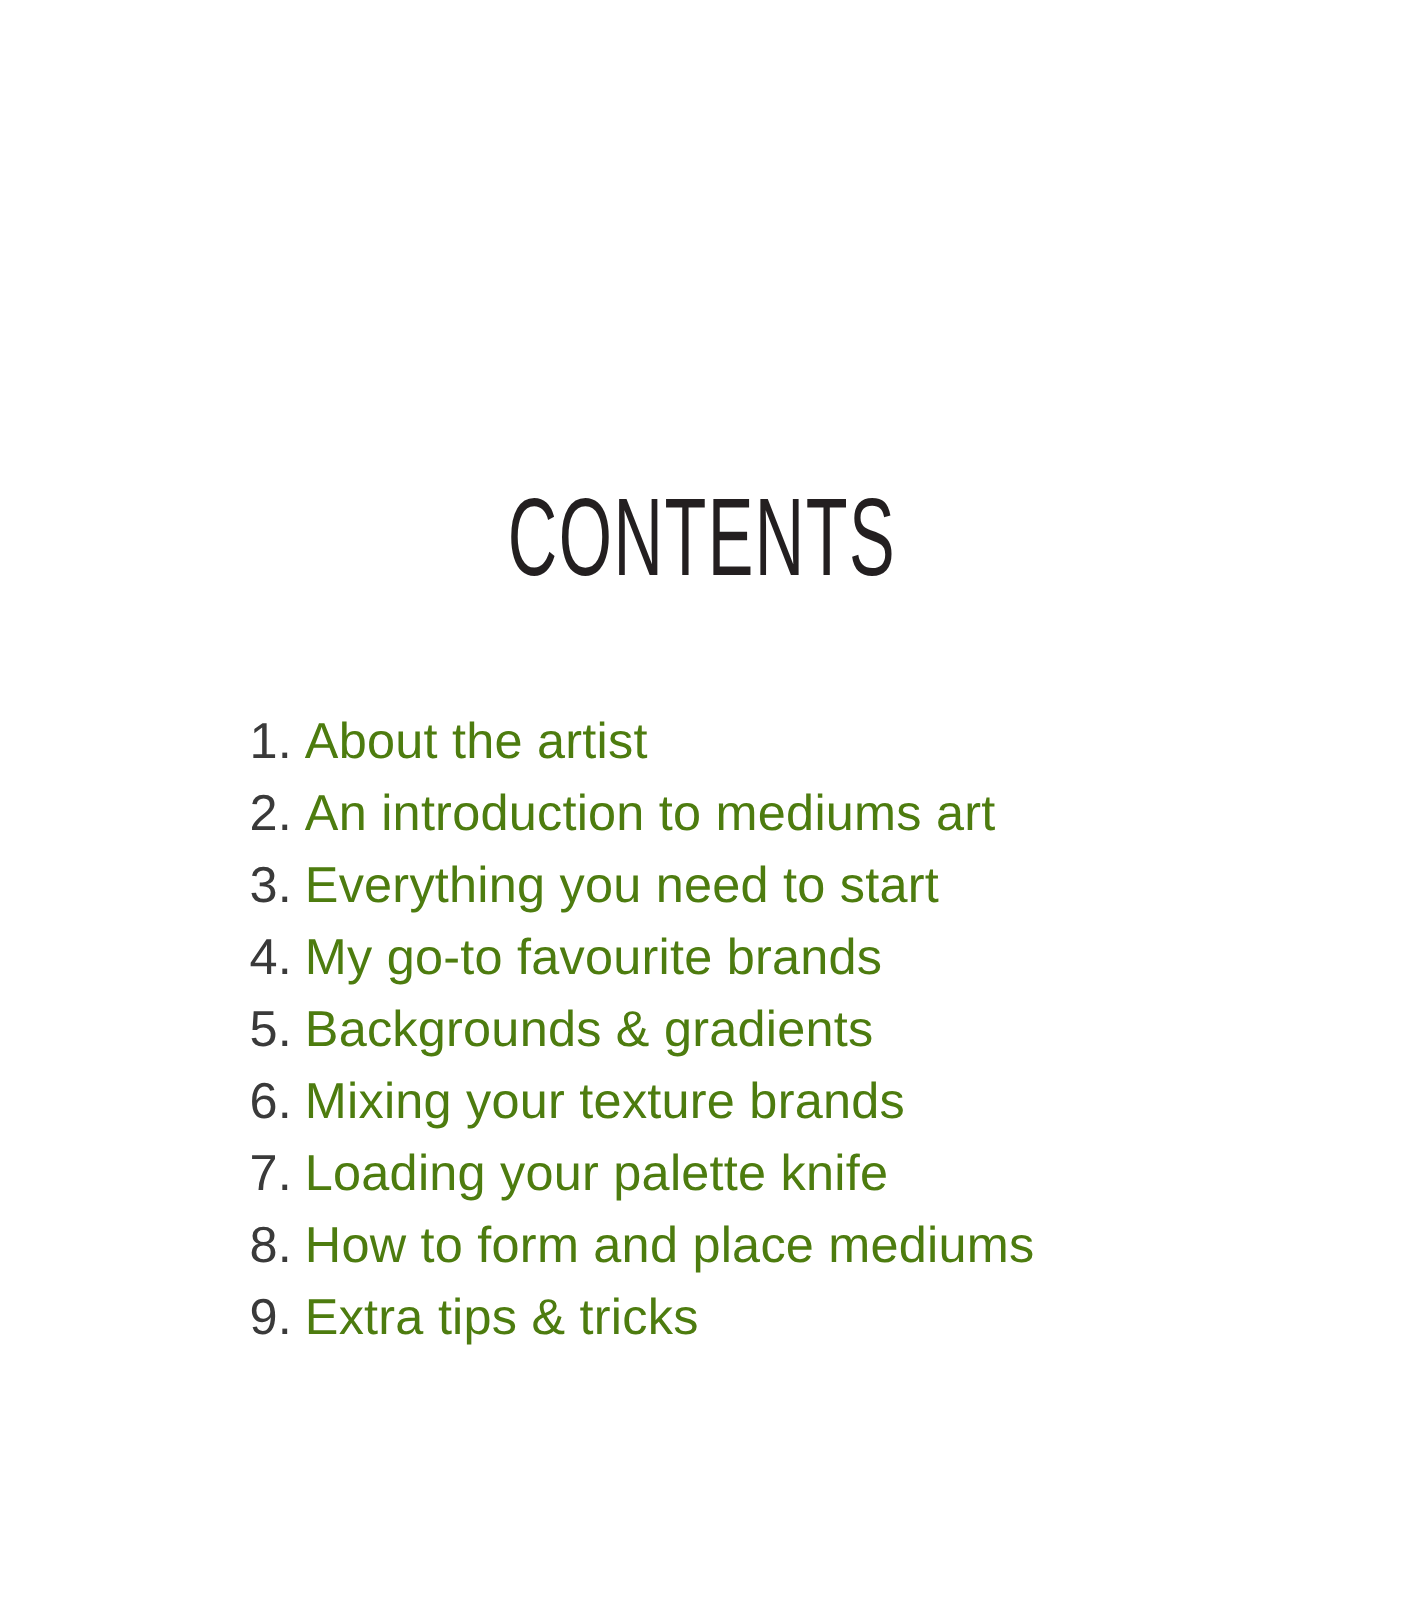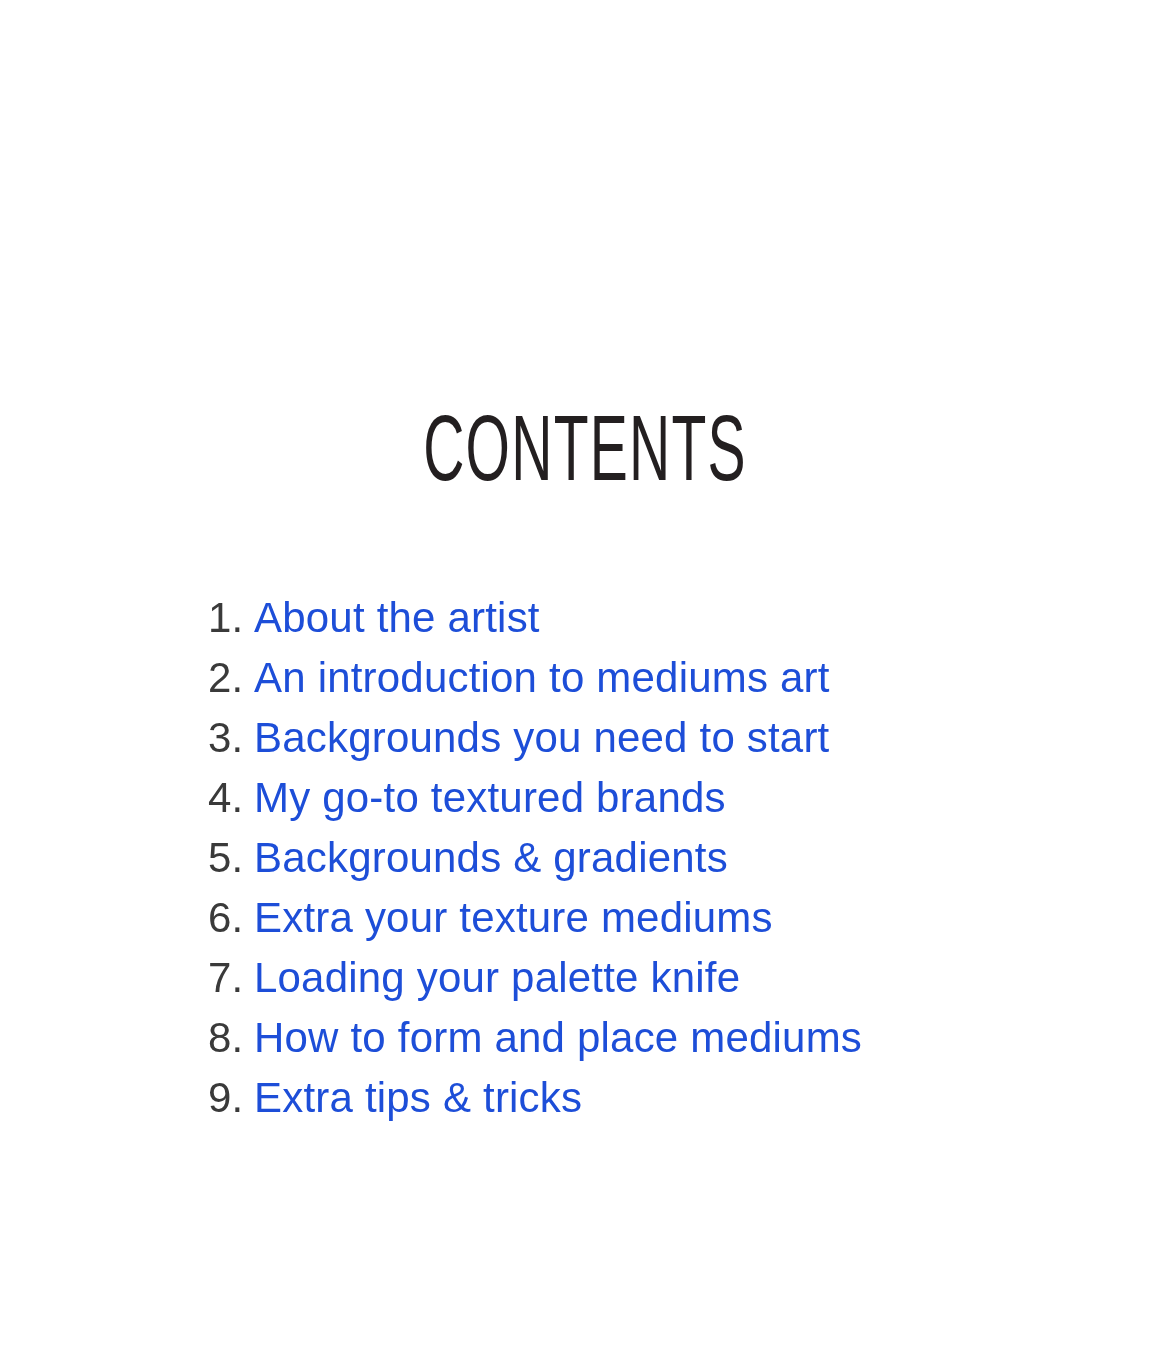--- a/index.html
+++ b/index.html
@@ -55,54 +55,54 @@
     font-weight: 300;
   }
   .toc-num {
     width: 46px;
     flex: 0 0 46px;
     text-align: left;
     color: #3a3a3a;
   }
   .toc-label {
     flex: 1 1 auto;
-    color: #1d4ed8;
+    color: #4d7c0f;
   }
 </style>
 </head>
 <body>
 
 <div class="page">
 
   <h1 class="title">CONTENTS</h1>
 
   <ol class="toc">
     <li class="toc-item">
       <span class="toc-num">1.</span>
       <span class="toc-label">About the artist</span>
     </li>
     <li class="toc-item">
       <span class="toc-num">2.</span>
       <span class="toc-label">An introduction to mediums art</span>
     </li>
     <li class="toc-item">
       <span class="toc-num">3.</span>
-      <span class="toc-label">Backgrounds you need to start</span>
+      <span class="toc-label">Everything you need to start</span>
     </li>
     <li class="toc-item">
       <span class="toc-num">4.</span>
-      <span class="toc-label">My go-to textured brands</span>
+      <span class="toc-label">My go-to favourite brands</span>
     </li>
     <li class="toc-item">
       <span class="toc-num">5.</span>
       <span class="toc-label">Backgrounds &amp; gradients</span>
     </li>
     <li class="toc-item">
       <span class="toc-num">6.</span>
-      <span class="toc-label">Extra your texture mediums</span>
+      <span class="toc-label">Mixing your texture brands</span>
     </li>
     <li class="toc-item">
       <span class="toc-num">7.</span>
       <span class="toc-label">Loading your palette knife</span>
     </li>
     <li class="toc-item">
       <span class="toc-num">8.</span>
       <span class="toc-label">How to form and place mediums</span>
     </li>
     <li class="toc-item">

